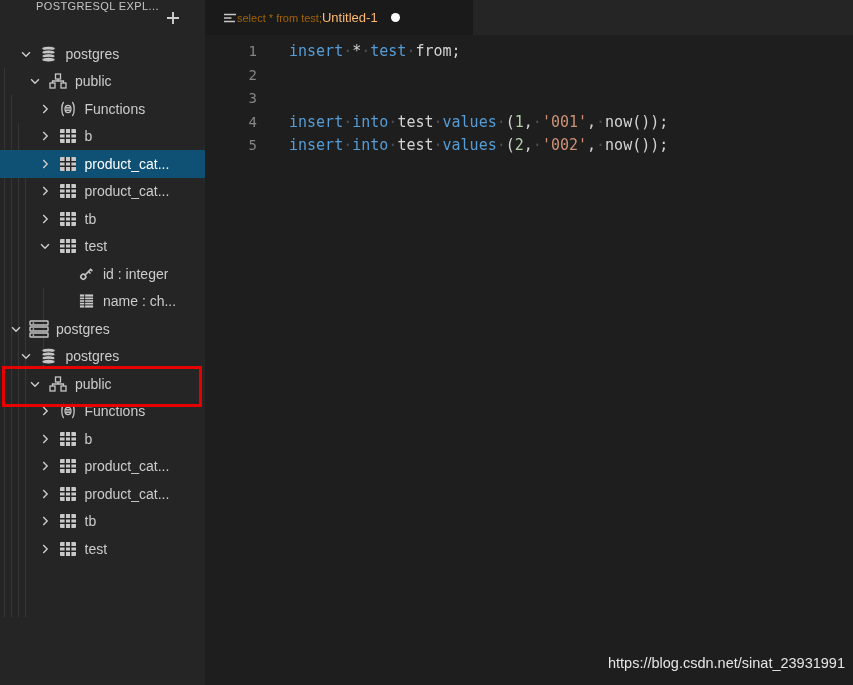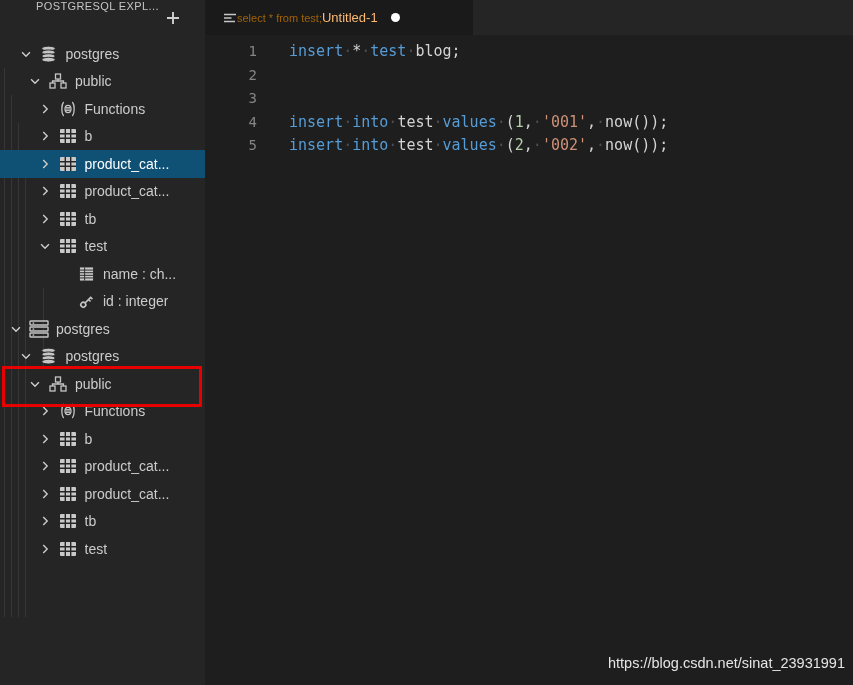--- a/index.html
+++ b/index.html
@@ -191,40 +191,40 @@
             <g stroke="#252526" stroke-width="1.4">
               <path d="M1 5.7 H17 M1 10.3 H17 M6.3 1 V15 M11.7 1 V15"></path>
             </g>
           </svg>
         </span>
         <span class="tw-label">test</span>
       </div>
       <div class="tree-row">
         <span class="tw-spacer" style="width: 76px;"></span>
         <span class="tw-icon">
+          <svg width="17" height="17" viewBox="0 0 18 18" fill="none" stroke="#c5c5c5" stroke-width="1.7">
+            <g transform="rotate(-45 9 9)">
+              <circle cx="4.2" cy="9" r="2.6"></circle>
+              <path d="M6.8 9 H16 M12 9 V12 M15.2 9 V11.6"></path>
+            </g>
+          </svg>
+        </span>
+        <span class="tw-label">id : integer</span>
+      </div>
+      <div class="tree-row">
+        <span class="tw-spacer" style="width: 76px;"></span>
+        <span class="tw-icon">
           <svg width="15" height="16" viewBox="0 0 16 16">
             <rect x="1" y="1" width="14" height="14" fill="#c9c9c9"></rect>
             <g stroke="#252526" stroke-width="1">
               <path d="M1 3.8 H15 M1 6.6 H15 M1 9.4 H15 M1 12.2 H15 M6 1 V15"></path>
             </g>
           </svg>
         </span>
         <span class="tw-label">name : ch...</span>
-      </div>
-      <div class="tree-row">
-        <span class="tw-spacer" style="width: 76px;"></span>
-        <span class="tw-icon">
-          <svg width="17" height="17" viewBox="0 0 18 18" fill="none" stroke="#c5c5c5" stroke-width="1.7">
-            <g transform="rotate(-45 9 9)">
-              <circle cx="4.2" cy="9" r="2.6"></circle>
-              <path d="M6.8 9 H16 M12 9 V12 M15.2 9 V11.6"></path>
-            </g>
-          </svg>
-        </span>
-        <span class="tw-label">id : integer</span>
       </div>
       <div class="tree-row">
         <span class="tw-spacer" style="width: 8px;"></span>
         <span class="tw-chevron expanded">
           <svg width="14" height="14" viewBox="0 0 16 16" fill="none" stroke="#cccccc" stroke-width="1.6">
             <path d="M6 3.5 L10.5 8 L6 12.5"></path>
           </svg>
         </span>
         <span class="tw-icon">
           <svg width="20" height="18" viewBox="0 0 20 18" fill="none" stroke="#c5c5c5" stroke-width="1.4">
@@ -396,21 +396,21 @@
       </span>
     <span class="tab-title">select * from test;</span>
     <span class="tab-sub">Untitled-1</span>
     <span class="tab-dot"></span>
   </div>
 </div>
 
 <div id="editor">
     <div class="code-line">
       <span class="ln">1</span>
-      <span class="lc"><span class="tk-k">insert</span><span class="tk-w">·</span><span class="tk-d">*</span><span class="tk-w">·</span><span class="tk-k">test</span><span class="tk-w">·</span><span class="tk-d">blog;</span></span>
+      <span class="lc"><span class="tk-k">insert</span><span class="tk-w">·</span><span class="tk-d">*</span><span class="tk-w">·</span><span class="tk-k">test</span><span class="tk-w">·</span><span class="tk-d">from;</span></span>
     </div>
     <div class="code-line">
       <span class="ln">2</span>
       <span class="lc"></span>
     </div>
     <div class="code-line">
       <span class="ln">3</span>
       <span class="lc"></span>
     </div>
     <div class="code-line">

